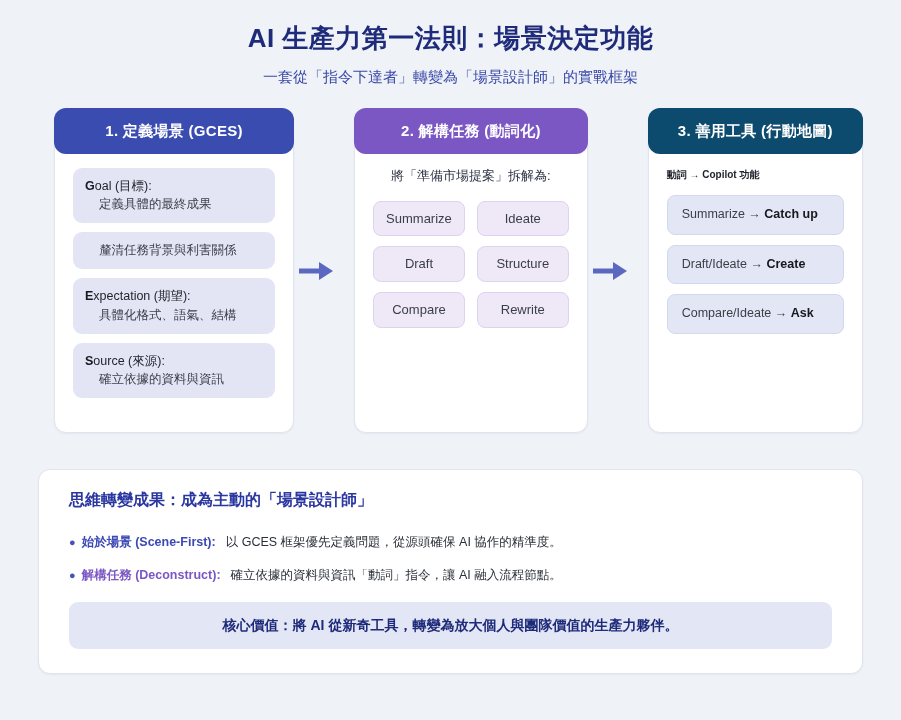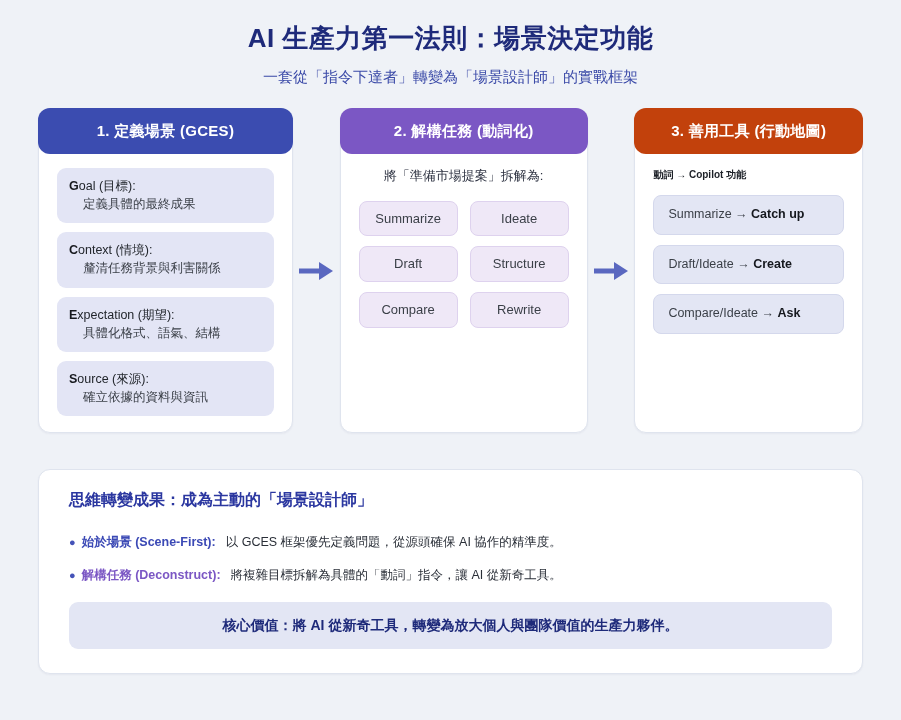--- a/index.html
+++ b/index.html
@@ -46,20 +46,21 @@
   
   .flow {
     display: flex;
     align-items: stretch;
     gap: 0;
     height: 325px;
   }
   .col {
     display: flex;
     flex-direction: column;
+    margin-left: 16px;
   }
   .col-1 { width: 262px; }
   .col-2 { width: 255px; }
   .col-3 { width: 235px; }
 
   .arrow-wrap {
     width: 48px;
     display: flex;
     align-items: center;
     justify-content: center;
@@ -235,21 +236,20 @@
       <div class="card">
         <div class="card-head" style="background:#3b4cb0">1. 定義場景 (GCES)</div>
         <div class="card-body">
 
           <div class="gces-item">
             <span class="gces-title"><span class="cap">G</span><span>oal (目標):</span></span>
             <span class="gces-desc">定義具體的最終成果</span>
           </div>
 
           <div class="gces-item">
-            <span class="gces-title"><span class="cap">C</span><span>ontext (情境):</span></span>
             <span class="gces-desc">釐清任務背景與利害關係</span>
           </div>
 
           <div class="gces-item">
             <span class="gces-title"><span class="cap">E</span><span>xpectation (期望):</span></span>
             <span class="gces-desc">具體化格式、語氣、結構</span>
           </div>
 
           <div class="gces-item">
             <span class="gces-title"><span class="cap">S</span><span>ource (來源):</span></span>
@@ -286,21 +286,21 @@
 
     <div class="arrow-wrap">
       <svg width="34" height="18" viewBox="0 0 34 18">
         <rect x="0" y="6.5" width="22" height="5" fill="#5a68c0"></rect>
         <polygon points="20,0 34,9 20,18" fill="#5a68c0"></polygon>
       </svg>
     </div>
 
     <div class="col col-3">
       <div class="card">
-        <div class="card-head" style="background:#c2410c">3. 善用工具 (行動地圖)</div>
+        <div class="card-head" style="background:#0c4a6e">3. 善用工具 (行動地圖)</div>
         <div class="card-body">
           <div class="map-lead">動詞 → Copilot 功能</div>
 
           <div class="map-item"><span>Summarize → </span><b>Catch up</b></div>
 
           <div class="map-item"><span>Draft/Ideate → </span><b>Create</b></div>
 
           <div class="map-item"><span>Compare/Ideate → </span><b>Ask</b></div>
 
 
@@ -315,19 +315,19 @@
 
     <div class="bullet-row">
       <span class="bullet-dot">●</span>
       <span class="bullet-label lbl-blue">始於場景 (Scene-First):</span>
       <span class="bullet-text">以 GCES 框架優先定義問題，從源頭確保 AI 協作的精準度。</span>
     </div>
 
     <div class="bullet-row">
       <span class="bullet-dot">●</span>
       <span class="bullet-label lbl-purple">解構任務 (Deconstruct):</span>
-      <span class="bullet-text">將複雜目標拆解為具體的「動詞」指令，讓 AI 從新奇工具。</span>
+      <span class="bullet-text">確立依據的資料與資訊「動詞」指令，讓 AI 融入流程節點。</span>
     </div>
 
     <div class="core-box">核心價值：將 AI 從新奇工具，轉變為放大個人與團隊價值的生產力夥伴。</div>
   </div>
 
 </div>
 
 </body></html>

